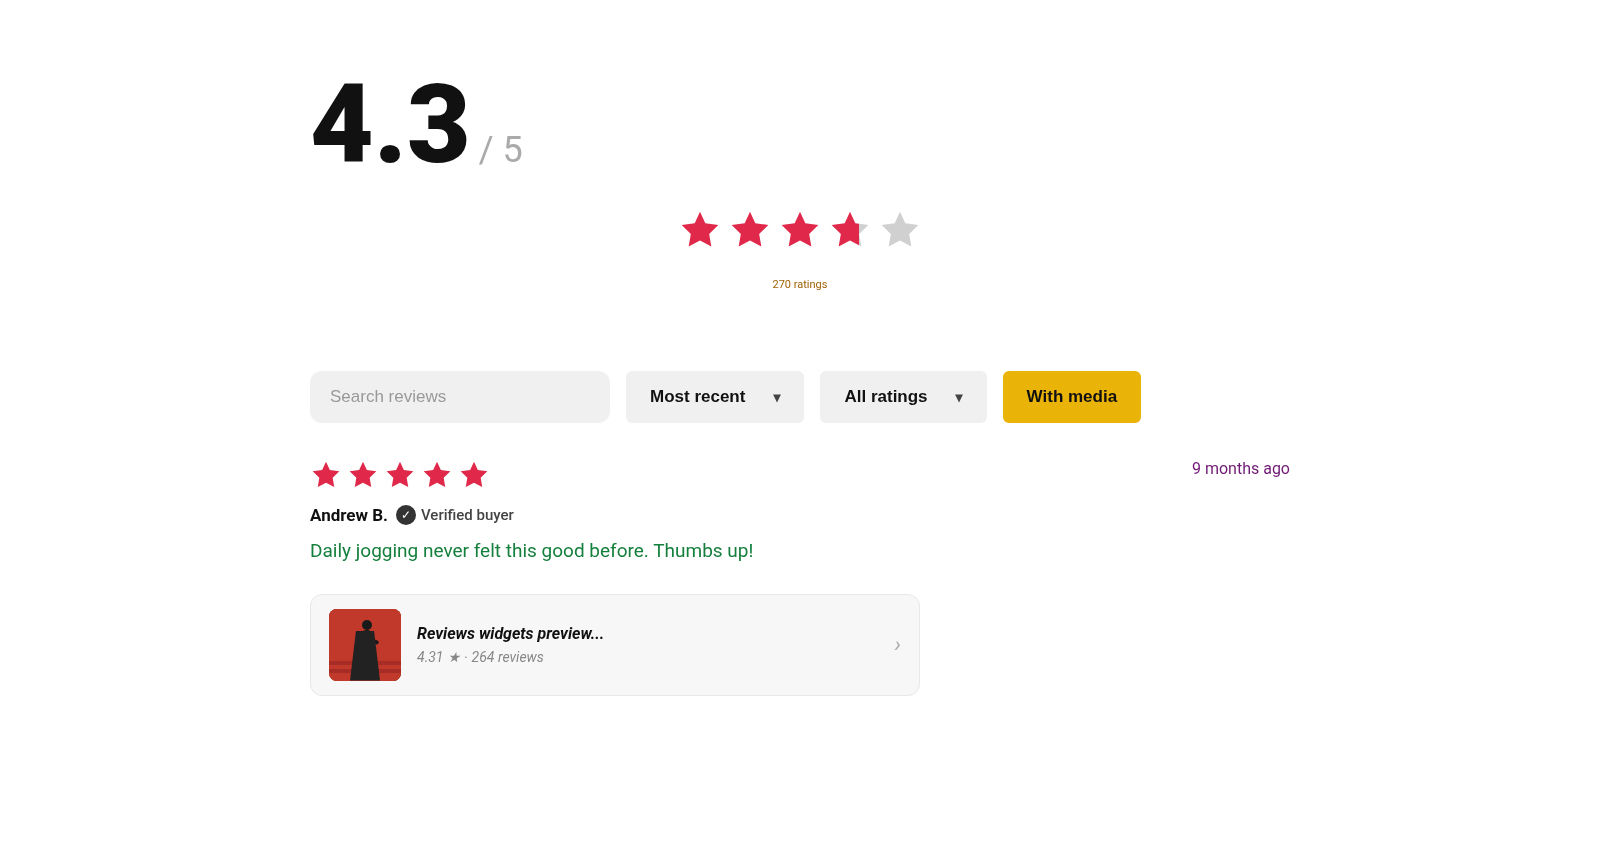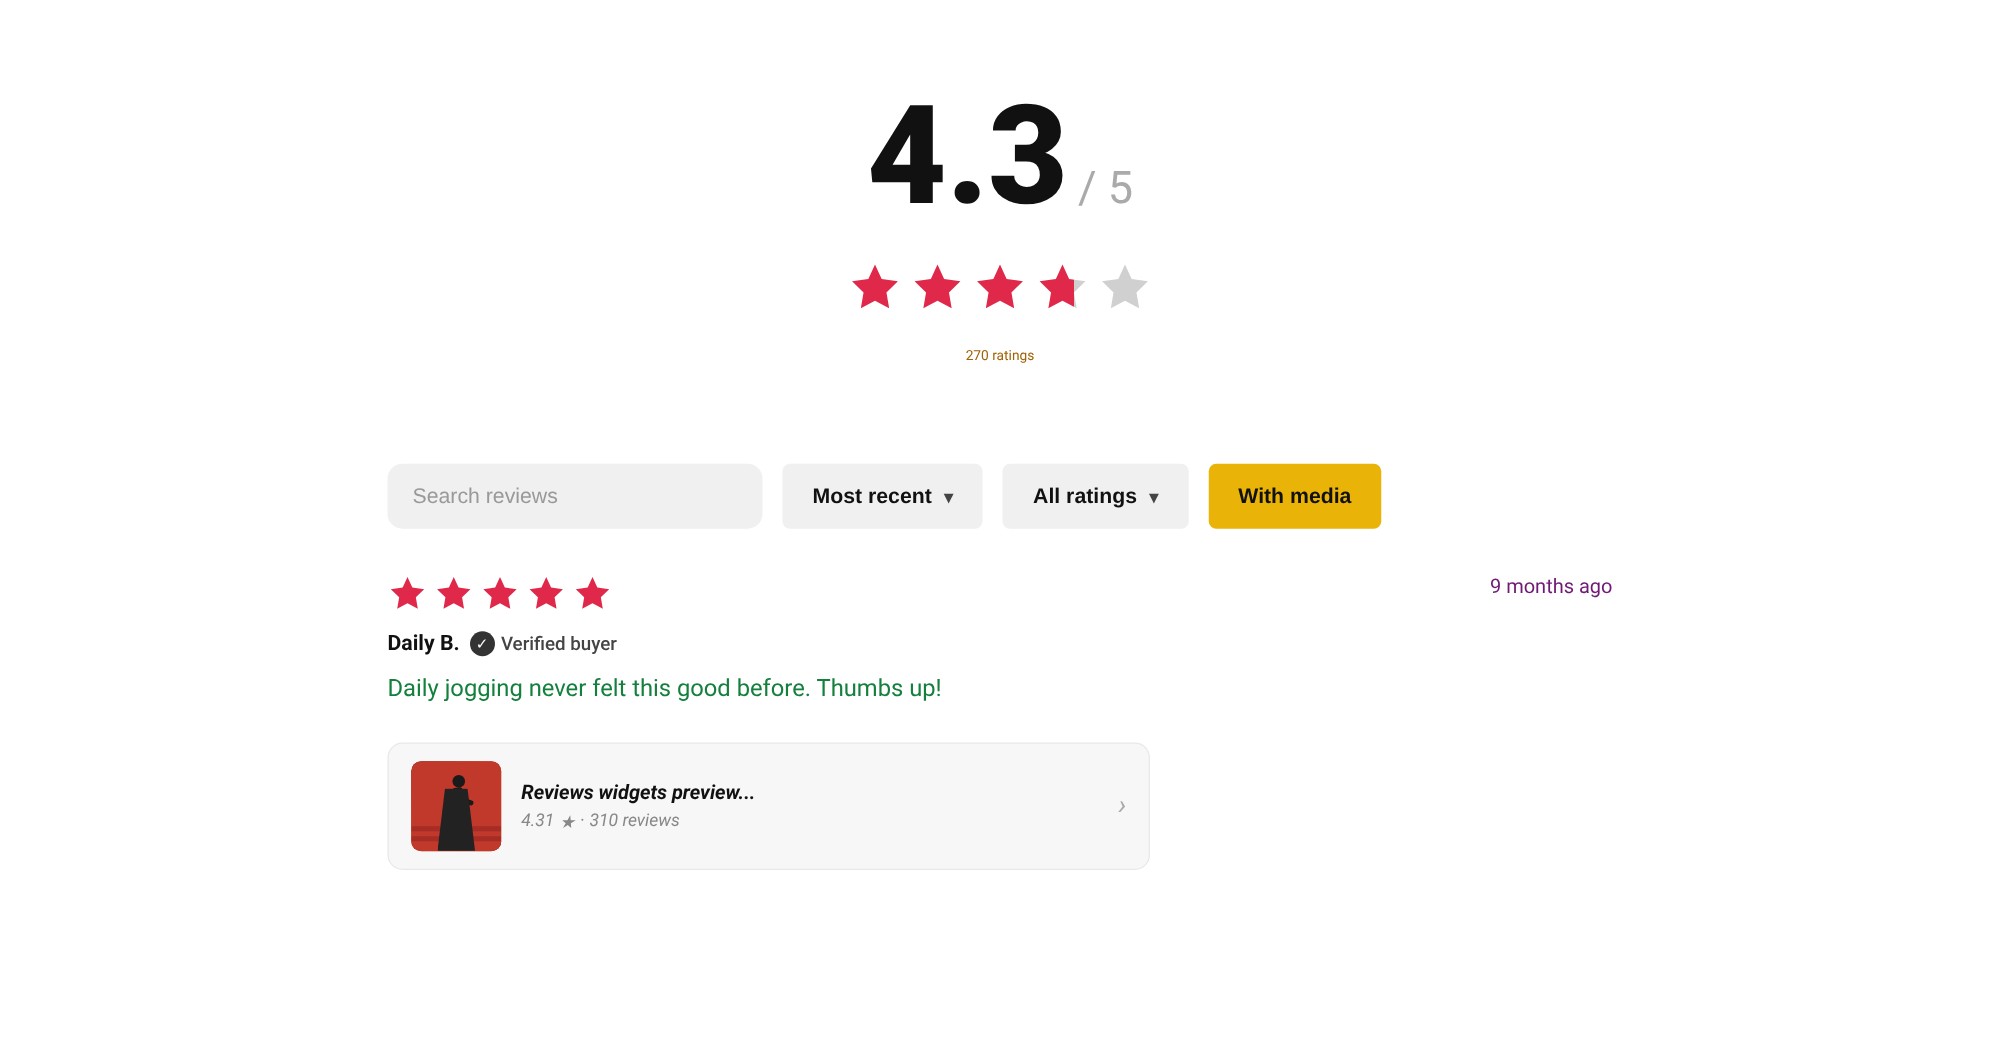--- a/index.html
+++ b/index.html
@@ -24,21 +24,21 @@
 
     
     .rating-summary {
       text-align: center;
       padding: 30px 0 40px;
     }
 
     .big-rating {
       display: flex;
       align-items: baseline;
-      justify-content: center;
+      justify-content: flex-start;
       gap: 8px;
     }
 
     .big-number {
       font-size: 110px;
       font-weight: 900;
       line-height: 1;
       color: #111;
     }
 
@@ -102,21 +102,21 @@
       background: #f0f0f0;
       border: none;
       border-radius: 6px;
       padding: 0 24px;
       font-size: 17px;
       font-weight: 600;
       color: #111;
       cursor: pointer;
       display: flex;
       align-items: center;
-      gap: 10px;
+      gap: 28px;
     }
 
     .filter-btn .chevron {
       font-size: 14px;
       color: #444;
     }
 
     .with-media-btn {
       height: 52px;
       background: #eab308;
@@ -360,21 +360,21 @@
         <span class="rstar">
           <svg width="32" height="32" viewBox="0 0 24 24" fill="#e0294a" xmlns="http://www.w3.org/2000/svg">
             <path d="M12 2l2.9 6.26L22 9.27l-5 4.87 1.18 6.88L12 17.77l-6.18 3.25L7 14.14 2 9.27l7.1-1.01L12 2z"></path>
           </svg>
         </span>
       </div>
       <span class="review-time">9 months ago</span>
     </div>
 
     <div class="reviewer-name">
-      <span>Daily B.</span>
+      <span>Andrew B.</span>
       <span class="verified-badge">
         <span class="verified-icon">✓</span>
         <span>Verified buyer</span>
       </span>
     </div>
 
     <div class="review-text">Daily jogging never felt this good before. Thumbs up!</div>
 
     <div class="preview-card">
       <div class="preview-thumb">
@@ -403,21 +403,21 @@
           </svg>
         </div>
       </div>
 
       <div class="preview-info">
         <div class="preview-title">Reviews widgets preview...</div>
         <div class="preview-meta">
           <span>4.31</span>
           <span class="mini-star">★</span>
           <span>·</span>
-          <span>310 reviews</span>
+          <span>264 reviews</span>
         </div>
       </div>
 
       <span class="preview-chevron">›</span>
     </div>
   </div>
 
 </div>
 
 </body></html>

